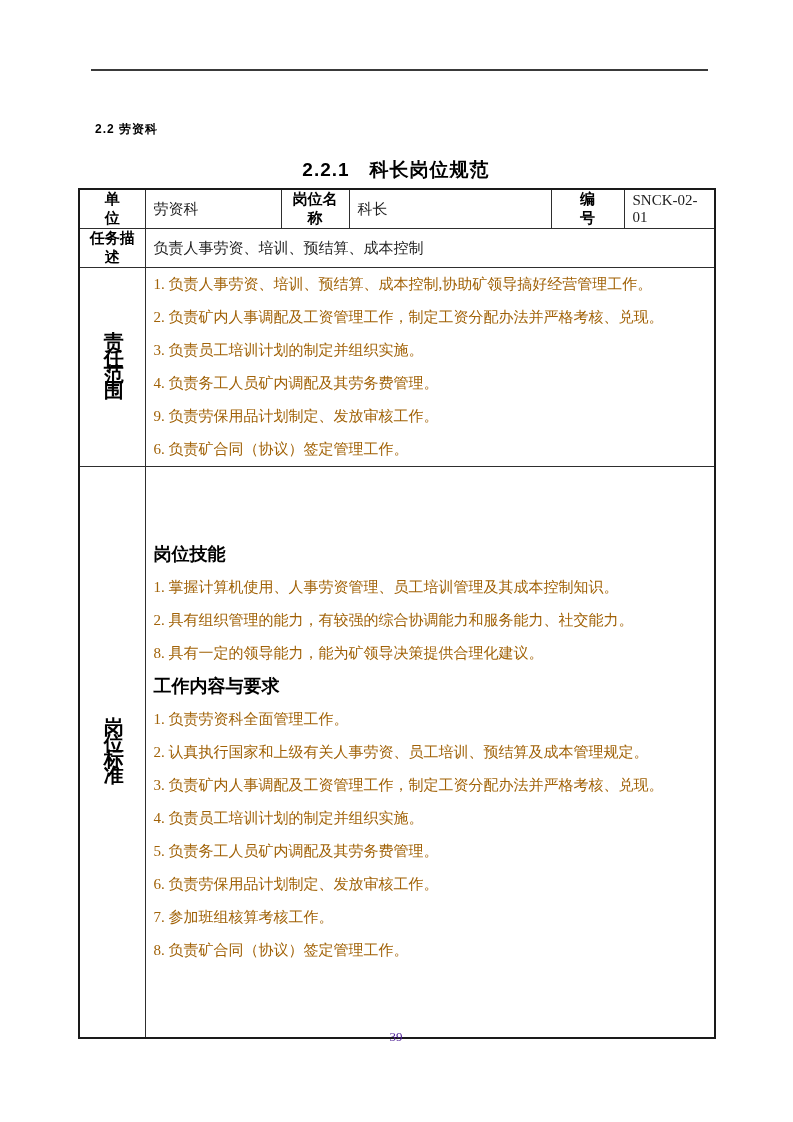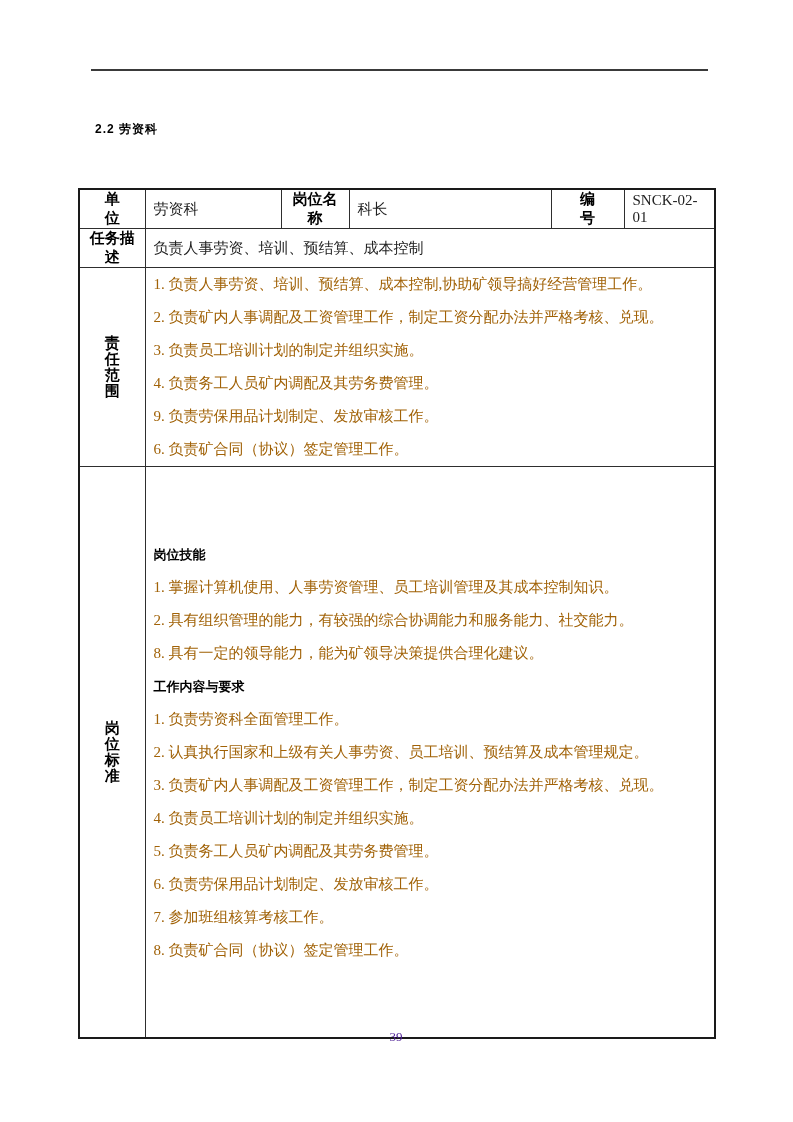--- a/index.html
+++ b/index.html
@@ -80,41 +80,41 @@
   }
   tr.r1 td, tr.r2 td { height: 33px; }
   tr.r3 td { height: 196px; }
   tr.r4 td { height: 570px; }
   td.vcell { vertical-align: middle; text-align: center; }
   .vlabel {
     display: inline-block;
     width: 17px;
     font-family: "Liberation Sans", sans-serif;
     font-weight: bold;
-    font-size: 15px;
+    font-size: 20px;
     line-height: 16px;
     color: #000;
     word-break: break-all;
     text-align: center;
   }
   td.content {
     vertical-align: top;
     padding: 2px 10px 0 9px;
   }
   .item-line {
     font-family: "Liberation Serif", serif;
     font-size: 15px;
     line-height: 33px;
     color: #a16207;
     white-space: nowrap;
   }
   .subhead {
     font-family: "Liberation Sans", sans-serif;
     font-weight: bold;
-    font-size: 13px;
+    font-size: 18px;
     line-height: 33px;
     color: #000;
   }
   .page-number {
     position: absolute;
     left: 78px;
     top: 1029px;
     width: 636px;
     text-align: center;
     font-family: "Liberation Serif", serif;
@@ -124,20 +124,21 @@
 </style>
 </head>
 <body>
 
 <div class="page">
 
   <div class="top-rule"></div>
 
   <h1 class="section-heading">2.2 劳资科</h1>
 
+  <h2 class="subsection-heading">2.2.1　科长岗位规范</h2>
 
   <table class="spec">
     <colgroup>
       <col style="width:66px">
       <col style="width:136px">
       <col style="width:68px">
       <col style="width:202px">
       <col style="width:73px">
       <col style="width:91px">
     </colgroup>

